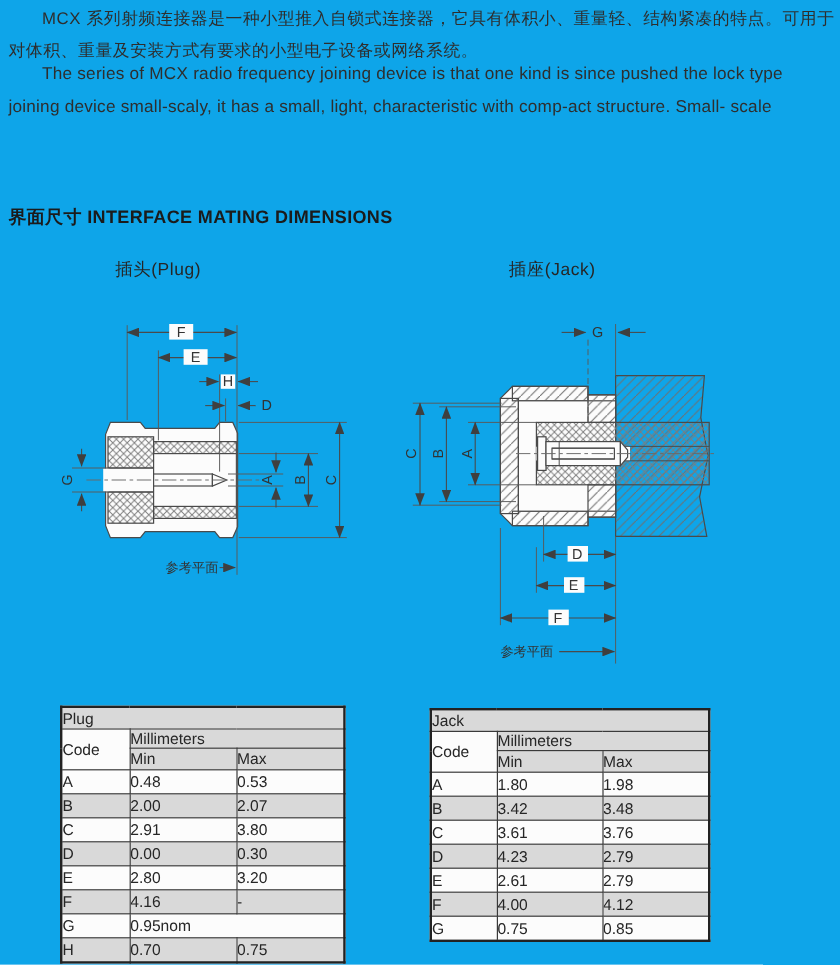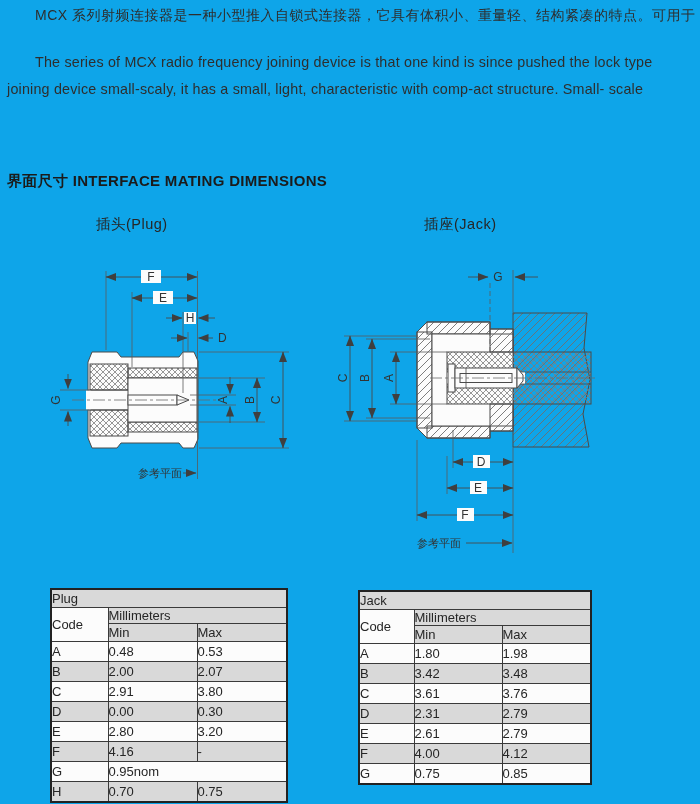--- a/index.html
+++ b/index.html
@@ -33,20 +33,21 @@
   #plug-table{left:50px;top:588px;width:236px;}
   #jack-table{left:358px;top:590px;width:232px;}
 </style>
 </head>
 <body>
 
 <div id="page">
 
   <div id="zh-para" class="abs para">
     <div class="ln indent">MCX 系列射频连接器是一种小型推入自锁式连接器，它具有体积小、重量轻、结构紧凑的特点。可用于</div>
+    <div class="ln">对体积、重量及安装方式有要求的小型电子设备或网络系统。</div>
   </div>
 
   <div id="en-para" class="abs para">
     <div class="ln indent">The series of MCX radio frequency joining device is that one kind is since pushed the lock type</div>
     <div class="ln">joining device small-scaly, it has a small, light, characteristic with comp-act structure. Small- scale</div>
   </div>
 
   <div id="heading" class="abs">
     <span>界面尺寸</span>
     <span>INTERFACE MATING DIMENSIONS</span>
@@ -296,21 +297,21 @@
       <td class="shade">3.42</td>
       <td class="shade">3.48</td>
     </tr>
     <tr>
       <td>C</td>
       <td>3.61</td>
       <td>3.76</td>
     </tr>
     <tr>
       <td class="shade">D</td>
-      <td class="shade">2.31</td>
+      <td class="shade">4.23</td>
       <td class="shade">2.79</td>
     </tr>
     <tr>
       <td>E</td>
       <td>2.61</td>
       <td>2.79</td>
     </tr>
     <tr>
       <td class="shade">F</td>
       <td class="shade">4.00</td>

